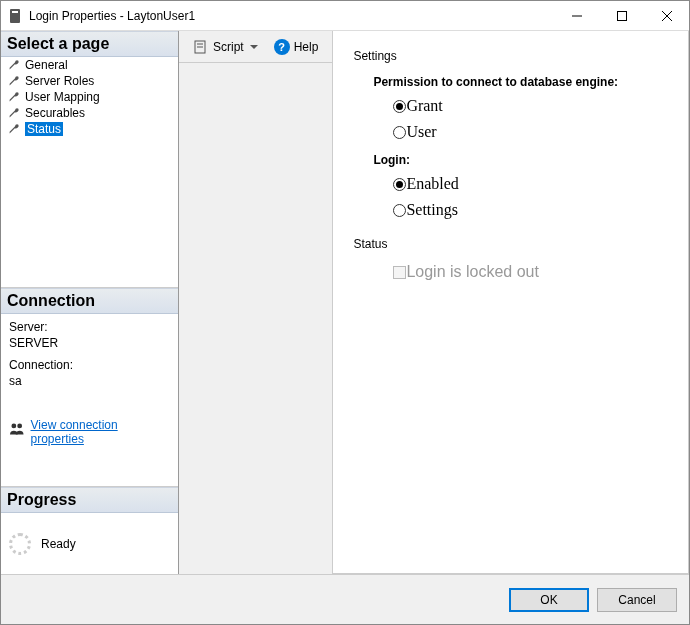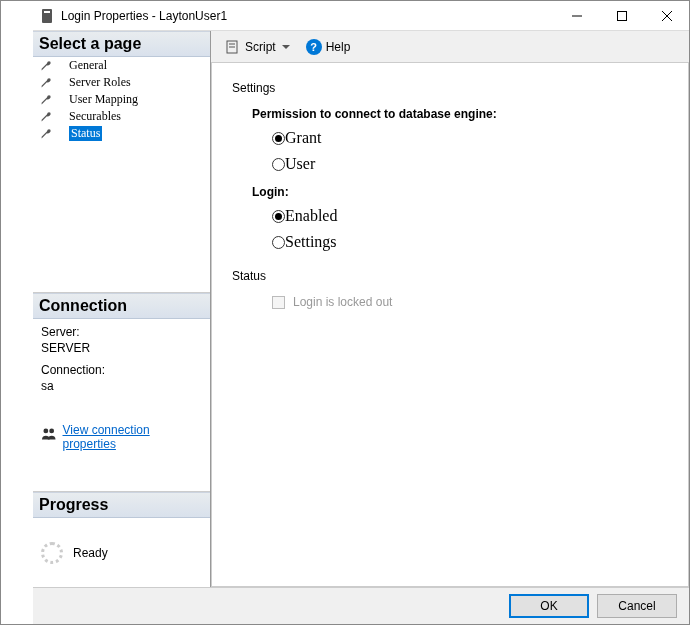--- a/index.html
+++ b/index.html
@@ -12,21 +12,20 @@
     height: 625px;
     overflow: hidden;
   }
   .window {
     width: 690px;
     height: 625px;
     border: 1px solid #888;
     background: #fff;
     display: flex;
     flex-direction: column;
-    padding-left: 32px;
   }
   .titlebar {
     height: 30px;
     background: #fff;
     display: flex;
     align-items: center;
     padding-left: 6px;
     border-bottom: 1px solid #ddd;
   }
   .titlebar .app-icon {
@@ -69,23 +68,22 @@
   .page-list {
     background: #fff;
     border-bottom: 1px solid #ccc;
     flex: 0 0 auto;
     padding-bottom: 150px;
   }
   .page-item {
     display: flex;
     align-items: center;
     padding: 1px 6px;
-    gap: 16px;
+    gap: 4px;
     cursor: default;
-    font-family: Liberation Serif, serif;
   }
   .page-item .wrench {
     width: 14px; height: 14px;
     flex-shrink: 0;
   }
   .page-item .label { font-size: 12px; }
   .page-item.selected .label {
     background: #0078d7;
     color: #fff;
     padding: 0 2px;
@@ -116,21 +114,21 @@
   }
   .spinner {
     width: 22px; height: 22px;
     border: 3px dotted #ccc;
     border-radius: 50%;
   }
   .main {
     flex: 1;
     background: #f0f0f0;
     display: flex;
-    flex-direction: column;
+    flex-direction: row;
   }
   .toolbar {
     height: 32px;
     display: flex;
     align-items: center;
     padding: 0 10px;
     gap: 4px;
     border-bottom: 1px solid #ccc;
     background: #f0f0f0;
   }
@@ -185,33 +183,32 @@
   }
   .radio.checked::after {
     content: "";
     width: 7px; height: 7px;
     background: #000;
     border-radius: 50%;
   }
   .check-row {
     display: flex;
     align-items: center;
-    gap: 8px;
     margin-left: 40px;
     margin-top: 8px;
-    font-size: 12px;
+    font-size: 16px;
     color: #999;
   }
   .checkbox {
     width: 13px; height: 13px;
     border: 1px solid #bbb;
     background: #f5f5f5;
   }
   .footer {
-    height: 37px;
+    height: 50px;
     background: #f0f0f0;
     border-top: 1px solid #ccc;
     display: flex;
     align-items: center;
     justify-content: flex-end;
     padding: 0 12px;
     gap: 8px;
   }
   .btn {
     min-width: 80px;

